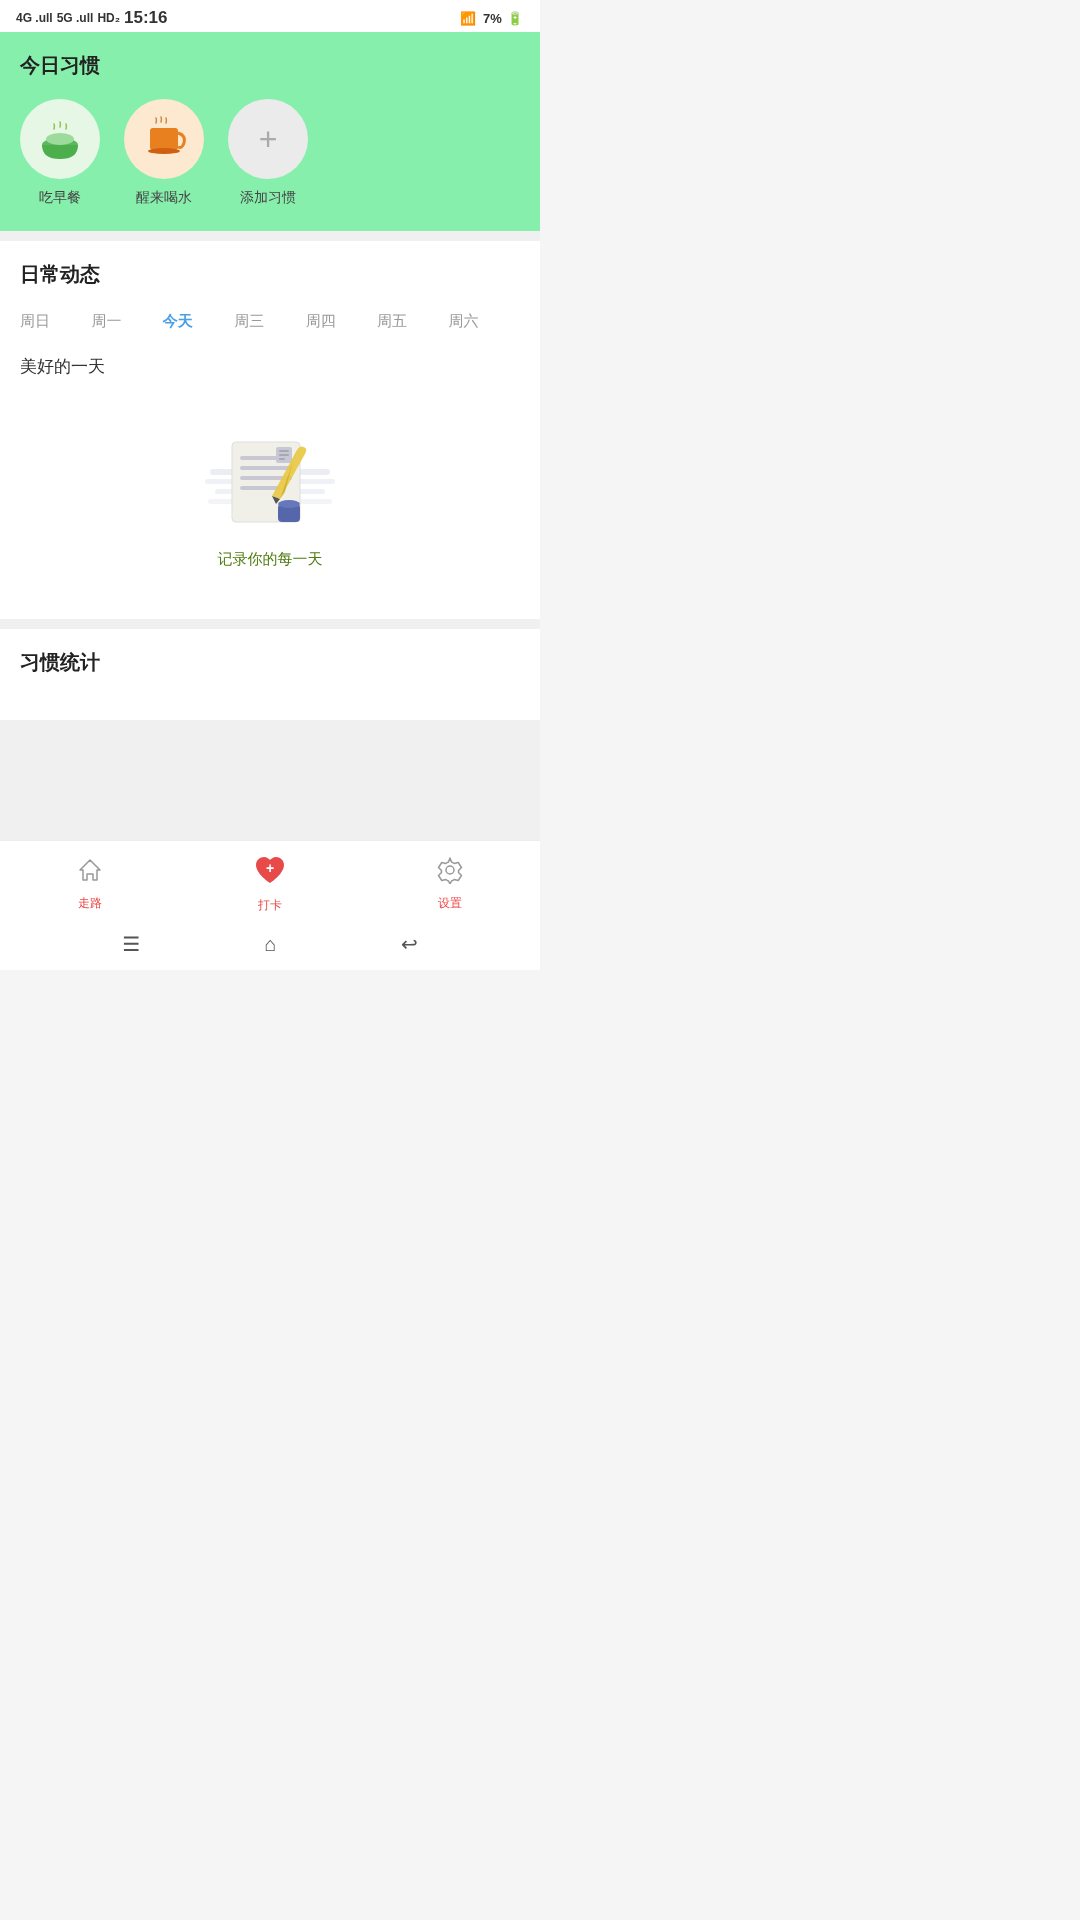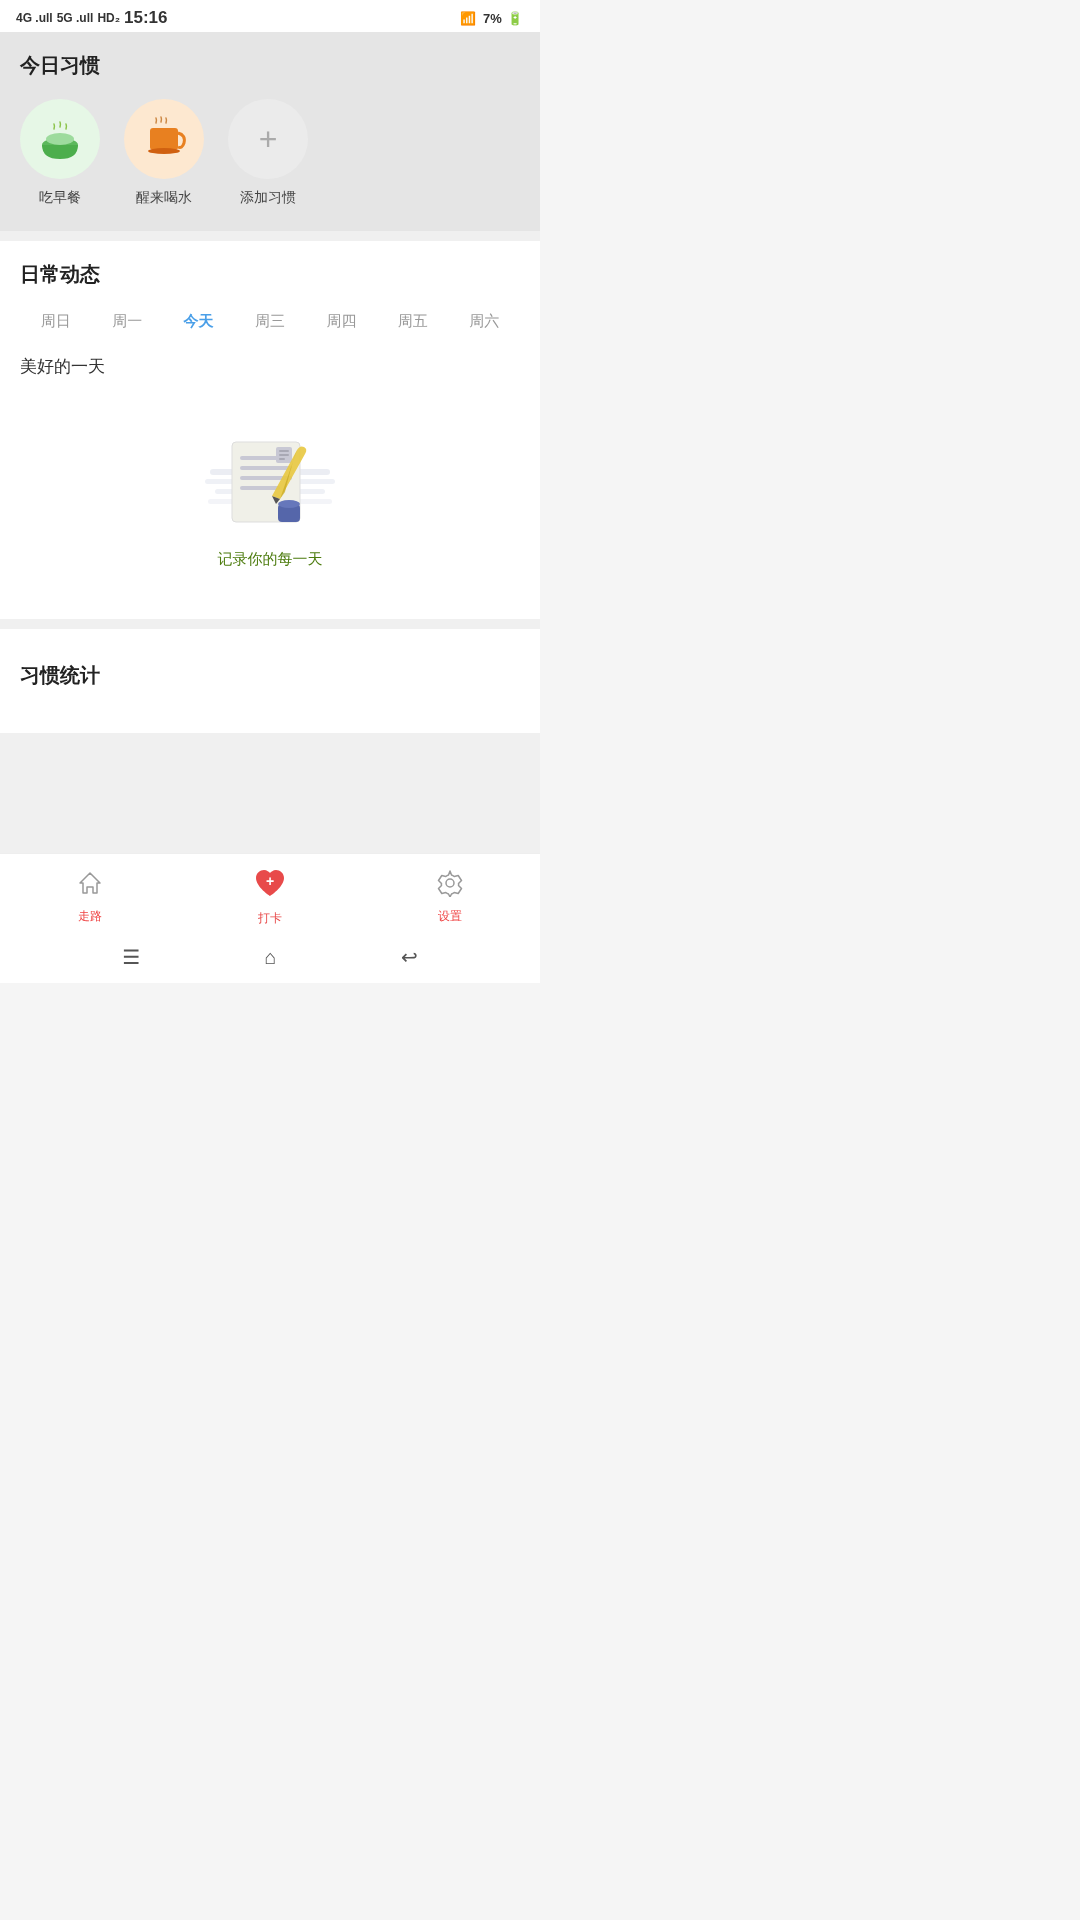--- a/index.html
+++ b/index.html
@@ -33,21 +33,21 @@
 
     
     .main-content {
       flex: 1;
       overflow-y: auto;
       background: #fff;
     }
 
     
     .habits-section {
-      background: #e5e5e5;
+      background: #86efac;
       padding: 20px 20px 24px;
     }
     .section-title {
       font-size: 20px;
       font-weight: 700;
       color: #222;
       margin-bottom: 20px;
     }
     .habits-list {
       display: flex;
@@ -100,21 +100,20 @@
       display: flex;
       justify-content: space-between;
       margin: 16px 0 20px;
     }
     .day-tab {
       font-size: 15px;
       color: #999;
       padding: 4px 0;
       cursor: pointer;
       flex: 1;
-      text-align: center;
     }
     .day-tab.active {
       color: #4a9fe8;
       font-weight: 600;
     }
 
     .daily-subtitle {
       font-size: 17px;
       color: #333;
       margin-bottom: 16px;
@@ -140,21 +139,21 @@
 
     
     .doc-svg {
       width: 160px;
       height: 120px;
     }
 
     
     .stats-section {
       background: #fff;
-      padding: 33px 20px 24px;
+      padding: 20px 20px 24px;
     }
 
     .stats-card {
       background: #fff0f0;
       border-radius: 8px;
       padding: 16px 20px;
       display: flex;
       align-items: center;
       gap: 8px;
       margin-top: 16px;

